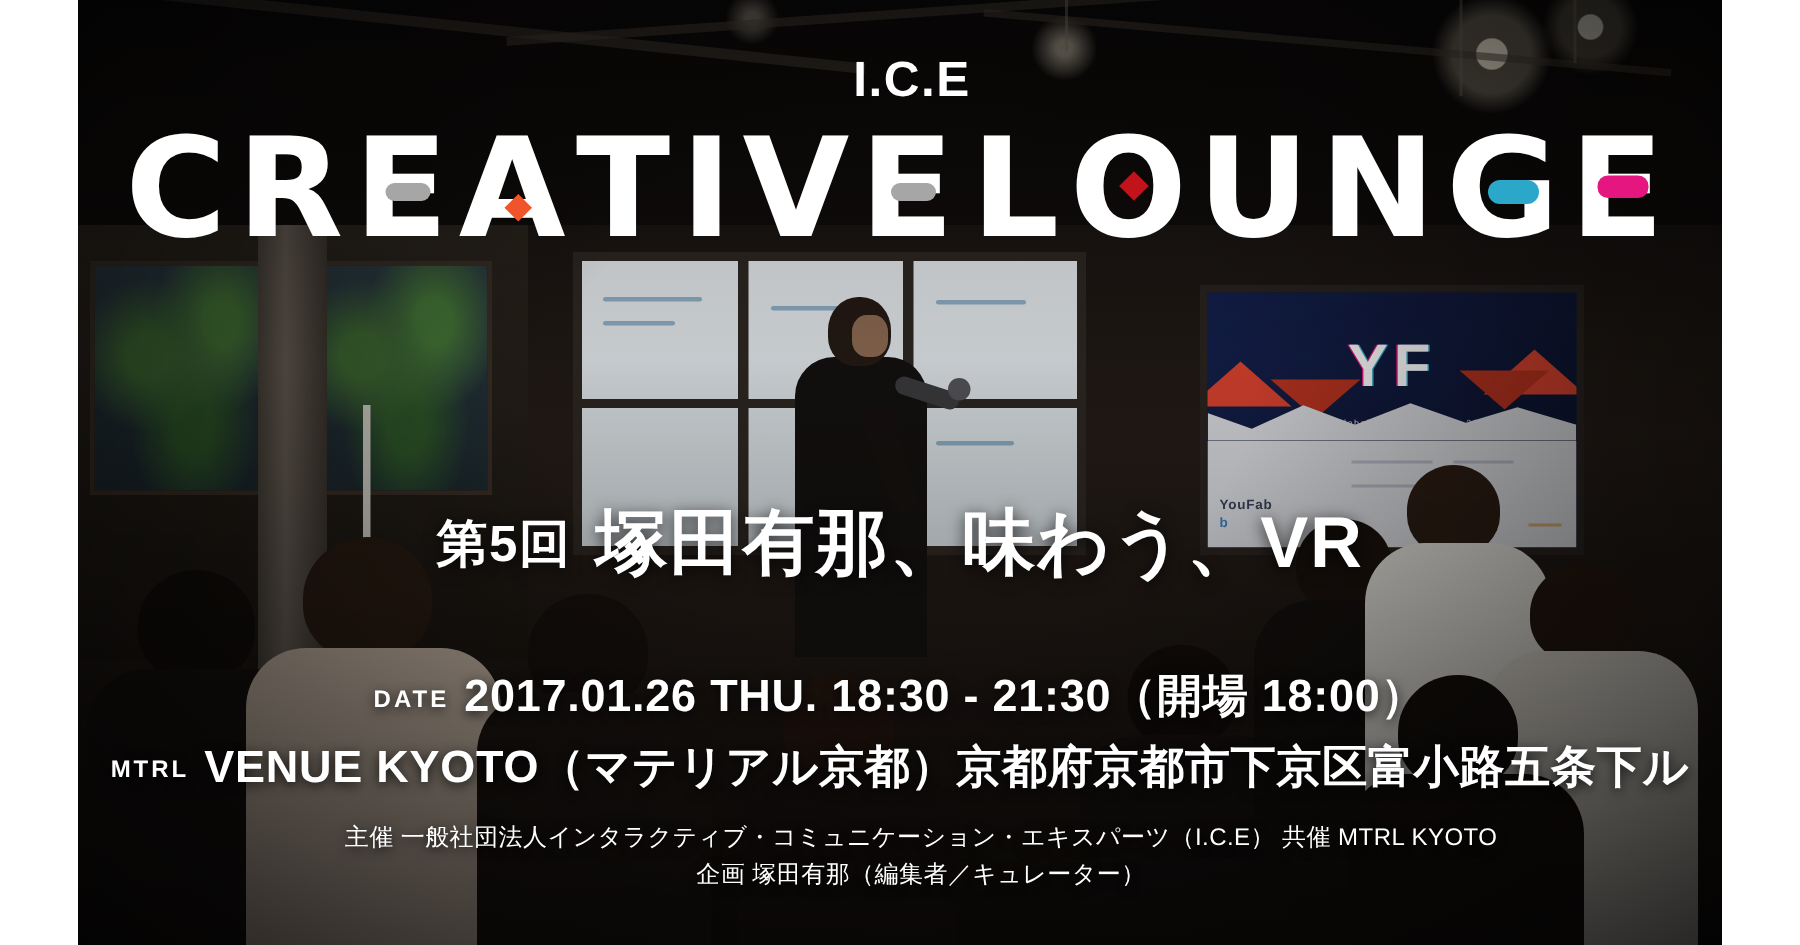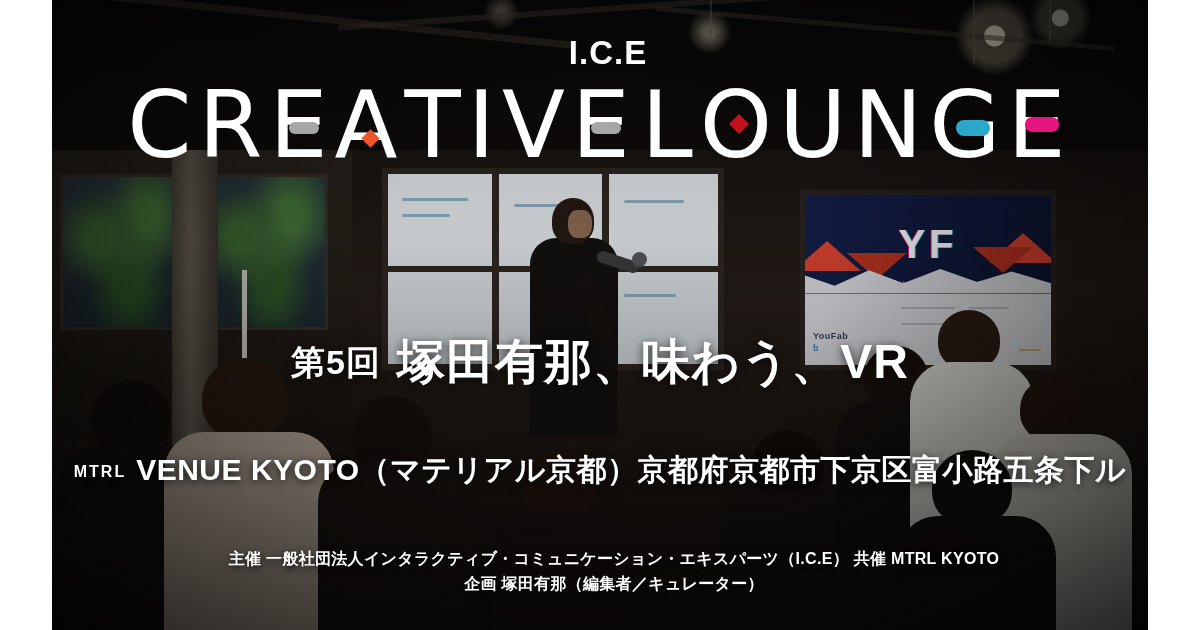--- a/index.html
+++ b/index.html
@@ -114,21 +114,21 @@
   
   .content{position:absolute;inset:0;text-align:center;color:#fff;}
 
   .ice{
     position:absolute;left:0;right:0;top:34px;
     font-size:33px;font-weight:700;letter-spacing:1px;padding-left:16px;
   }
   .wordmark{position:absolute;left:0;right:0;top:78px;}
   .word{
     position:relative;display:inline-block;
-    font-size:96px;line-height:.95;font-weight:400;letter-spacing:9px;
+    font-size:96px;line-height:.95;font-weight:700;letter-spacing:9px;
     font-family:"DejaVu Sans","Liberation Sans",sans-serif;
   }
   .word.creative{font-size:92px;letter-spacing:7px;}
   .word.lounge{font-size:92px;letter-spacing:7px;margin-top:4px;}
   .ltr{position:relative;display:inline-block;}
   .dot-orange{
     position:absolute;left:50%;top:57%;width:13px;height:13px;margin-left:-6px;
     background:#f0542a;transform:rotate(45deg);
   }
   .dot-red{
@@ -146,21 +146,21 @@
   }
   .sub-no{font-size:34px;font-weight:700;margin-right:16px;vertical-align:4px;}
 
   .info{position:absolute;left:0;right:0;top:444px;}
   .row{display:block;white-space:nowrap;text-shadow:0 2px 8px rgba(0,0,0,.8);}
   .row.date{font-size:30px;font-weight:700;letter-spacing:.5px;}
   .row.venue{font-size:30px;font-weight:700;letter-spacing:.5px;margin-top:6px;}
   .lbl{font-size:16px;font-weight:700;letter-spacing:2px;margin-right:10px;vertical-align:3px;}
 
   .credits{position:absolute;left:0;right:0;top:547px;}
-  .cred{display:block;font-size:16px;font-weight:700;letter-spacing:.3px;line-height:1.55;
+  .cred{display:block;font-size:16px;font-weight:400;letter-spacing:.3px;line-height:1.55;
         text-shadow:0 2px 7px rgba(0,0,0,.85);margin-left:28px;}
 </style>
 </head>
 <body>
 
 <div class="poster">
 
   <div class="photo">
 
     <div class="ceiling">
@@ -265,20 +265,23 @@
       <div class="word lounge">
         <span class="ltr">L</span><span class="ltr">O<i class="dot-red"></i></span><span class="ltr">U</span><span class="ltr">N</span><span class="ltr">G<i class="bar-cyan"></i></span><span class="ltr">E<i class="bar-pink"></i></span>
       </div>
     </div>
 
     <div class="subtitle">
       <span class="sub-no">第5回</span><span>塚田有那、味わう、VR</span>
     </div>
 
     <div class="info">
+      <span class="row date">
+        <span class="lbl">DATE</span><span>2017.01.26 THU. 18:30 - 21:30（開場 18:00）</span>
+      </span>
       <span class="row venue">
         <span class="lbl">MTRL</span><span>VENUE KYOTO（マテリアル京都）京都府京都市下京区富小路五条下ル</span>
       </span>
     </div>
 
     <div class="credits">
       <span class="cred">主催  一般社団法人インタラクティブ・コミュニケーション・エキスパーツ（I.C.E）  共催  MTRL KYOTO</span>
       <span class="cred">企画  塚田有那（編集者／キュレーター）</span>
     </div>
 

